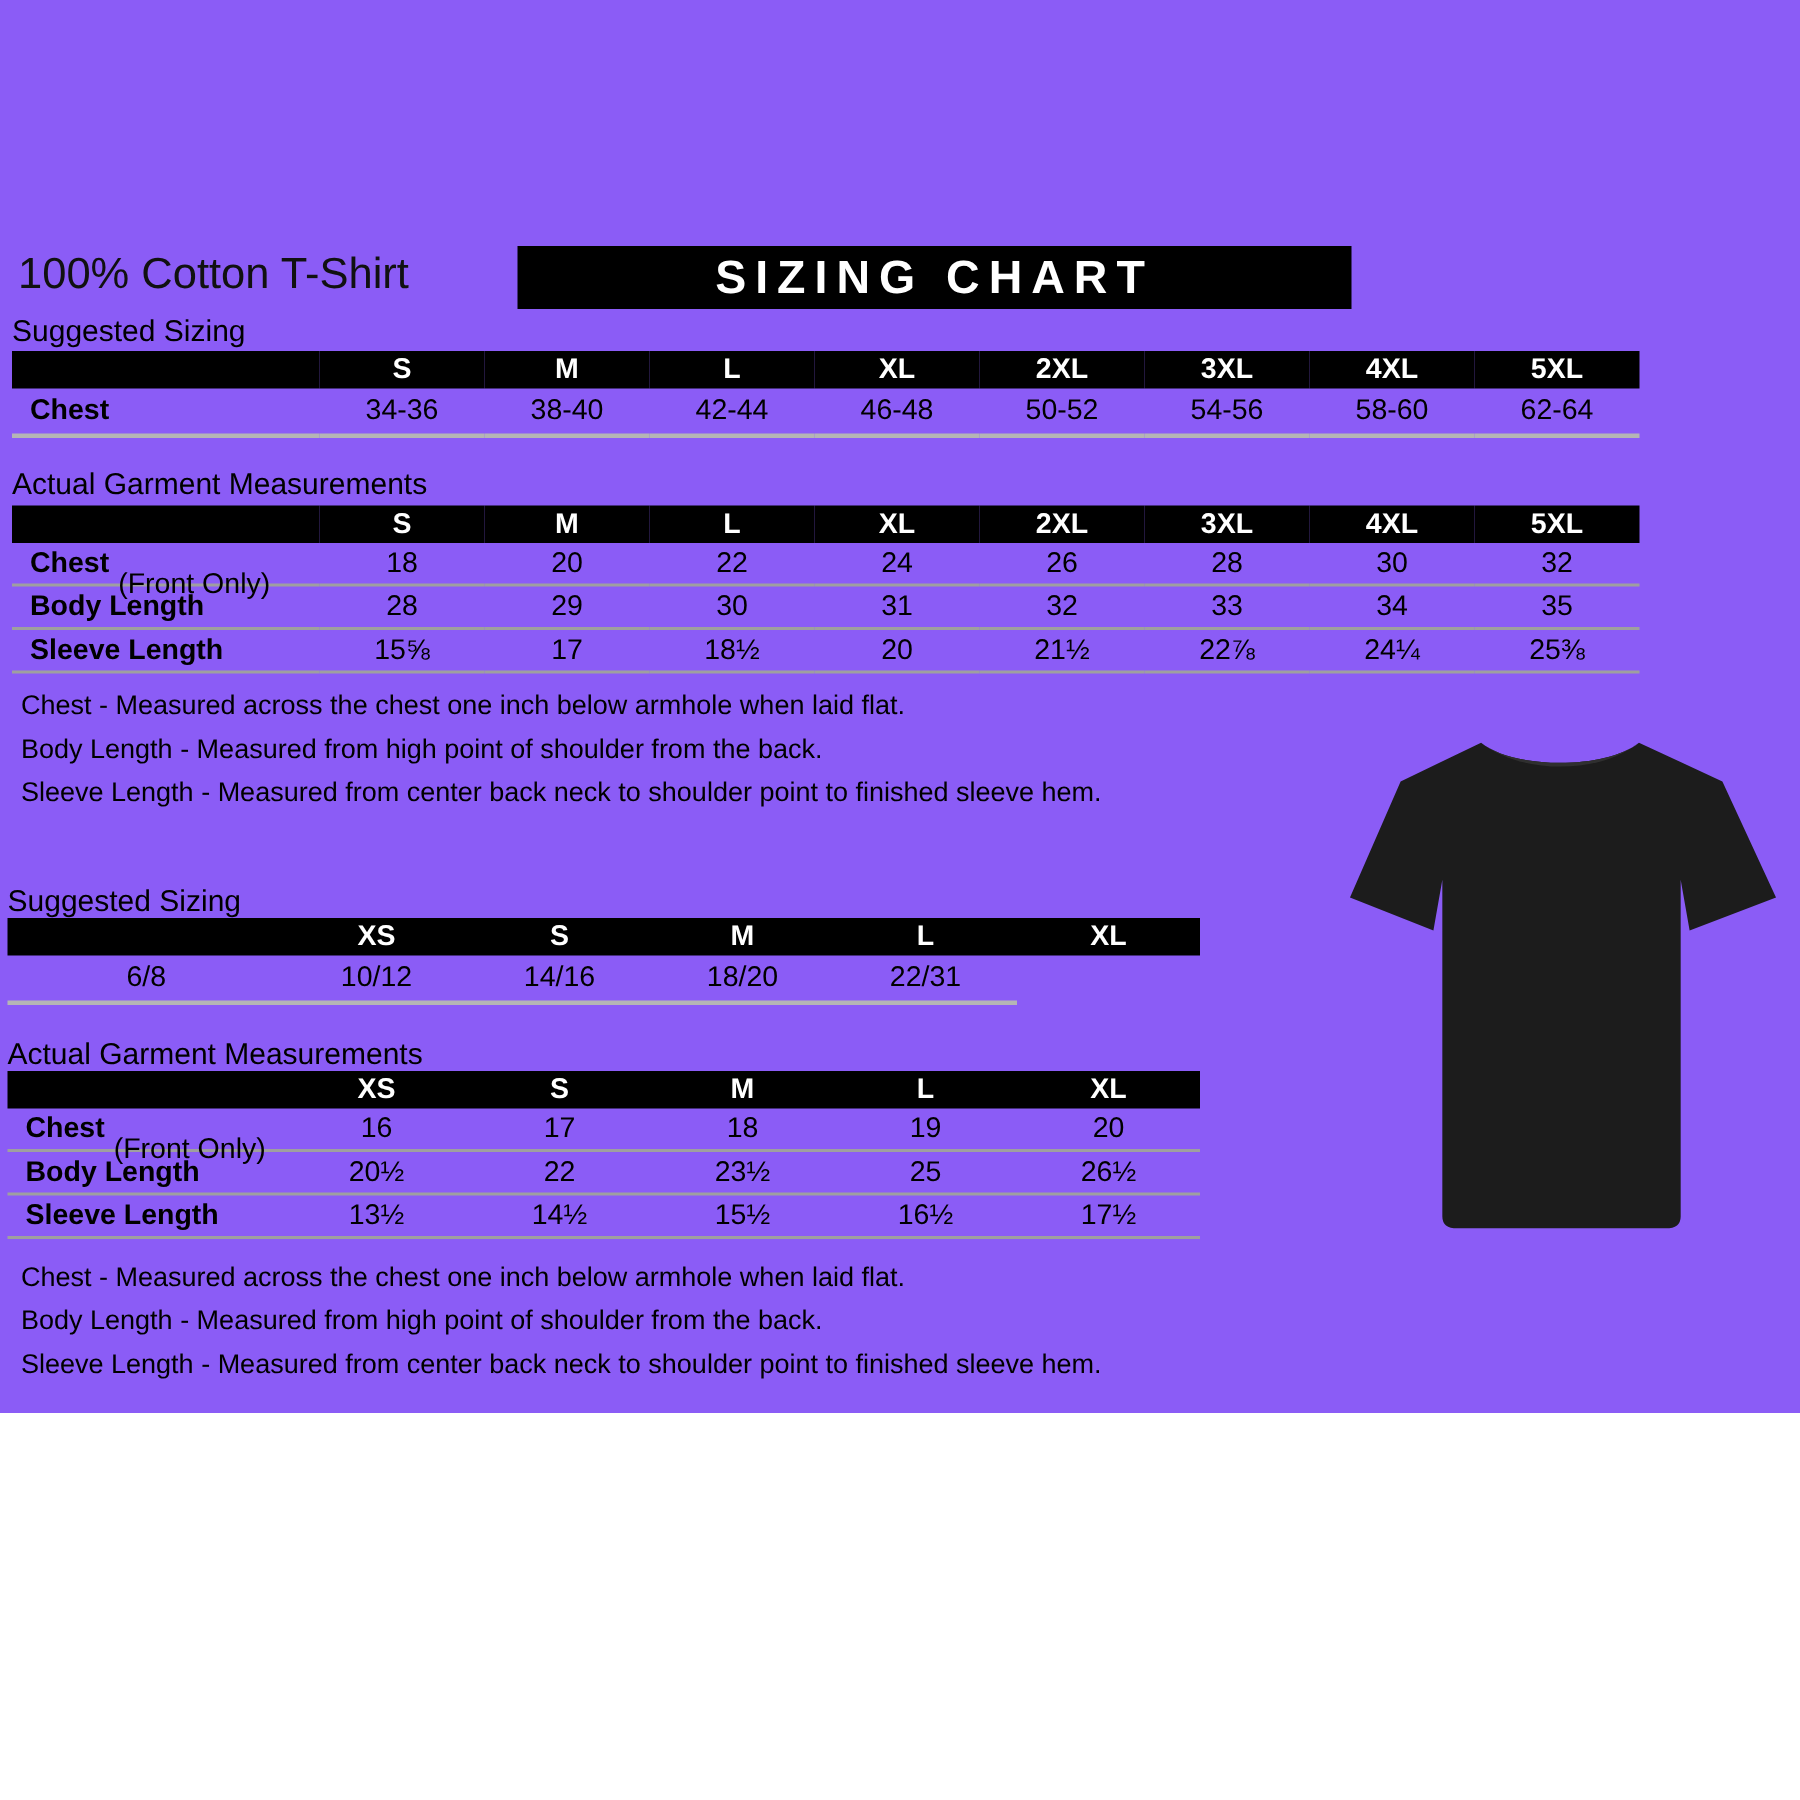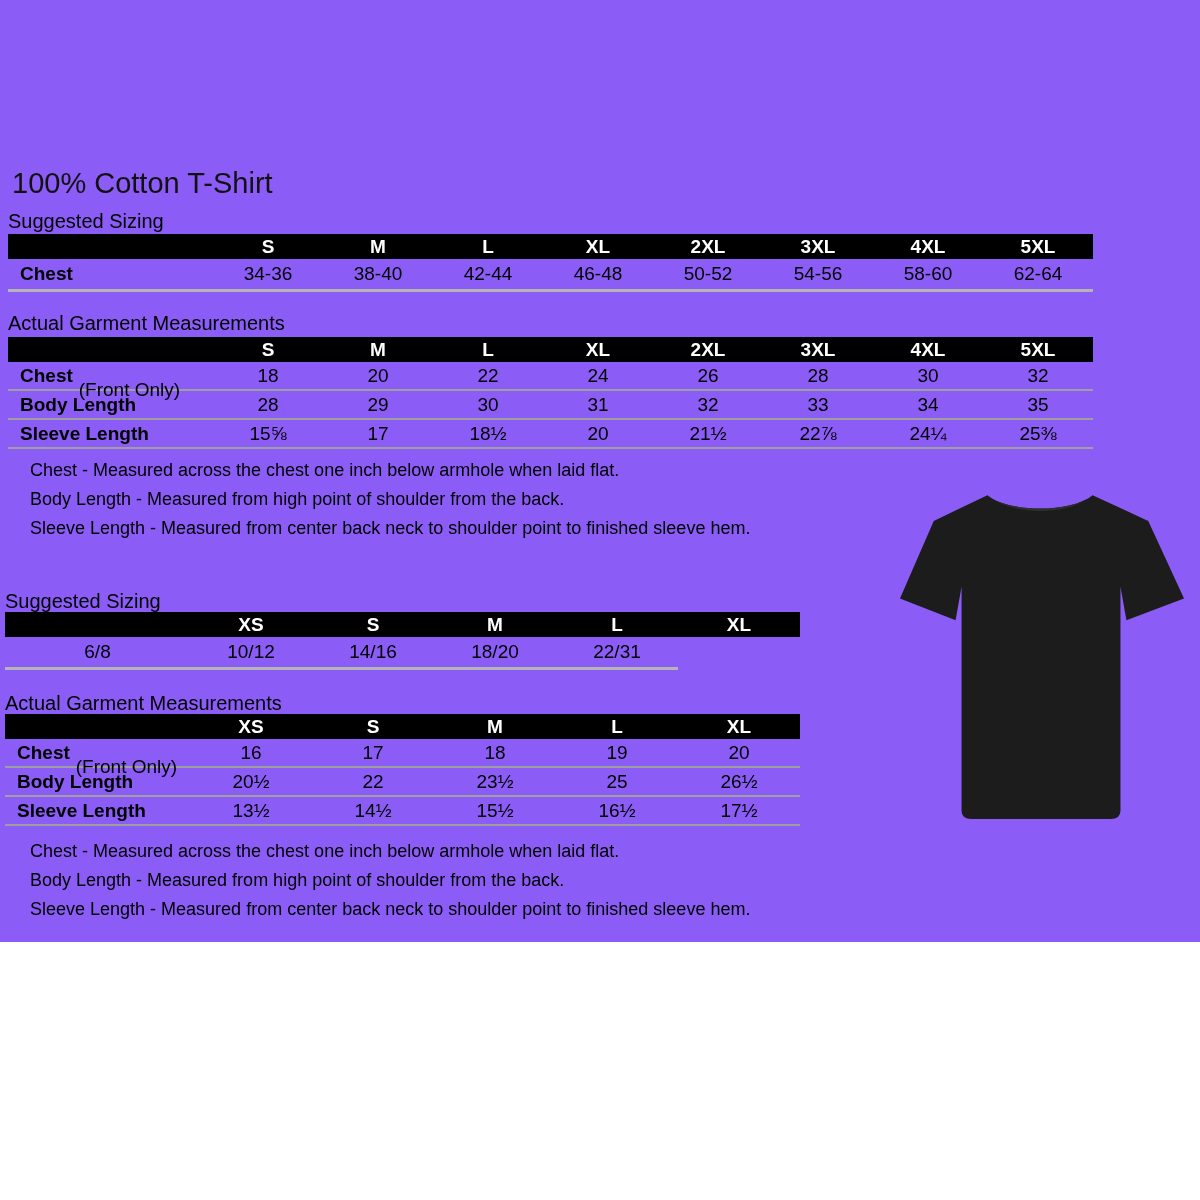--- a/index.html
+++ b/index.html
@@ -65,33 +65,36 @@
   .tA .rl, .tA .td, .tC .rl, .tC .td {
     height: 33px;
     border-bottom: 3px solid #b5b5b5;
   }
   
   .tB .rl, .tB .td, .tD .rl, .tD .td {
     height: 29px;
     border-bottom: 2px solid #9f9f9f;
   }
 
-  .notes .note { font-size: 18px; color: #000; margin-bottom: 9px; line-height: 20px; margin-left: 16px; }
+  .notes .note { font-size: 18px; color: #000; margin-bottom: 9px; line-height: 20px; }
   .nA { left: 14px; top: 460px; }
   .nB { left: 14px; top: 841px; }
 
   .tshirt { left: 898px; top: 478px; width: 288px; height: 360px; }
 </style>
 </head>
 <body>
 
 <div class="page">
 
   <div class="abs adult-title">100% Cotton T-Shirt</div>
 
+  <div class="abs banner">
+    <span>SIZING CHART</span>
+  </div>
 
   <div class="abs sec-label l1">Suggested Sizing</div>
   <div class="abs grid-table cols8 tA">
       <div class="th corner"></div>
       <div class="th">S</div>
       <div class="th">M</div>
       <div class="th">L</div>
       <div class="th">XL</div>
       <div class="th">2XL</div>
       <div class="th">3XL</div>

